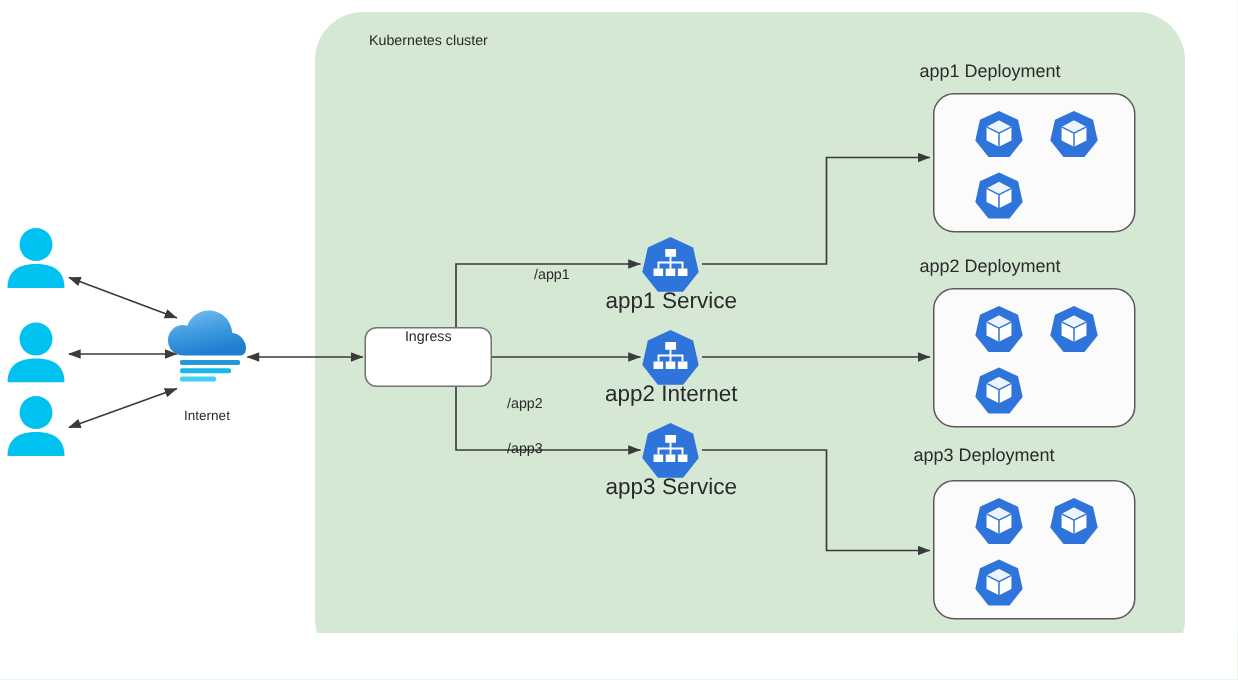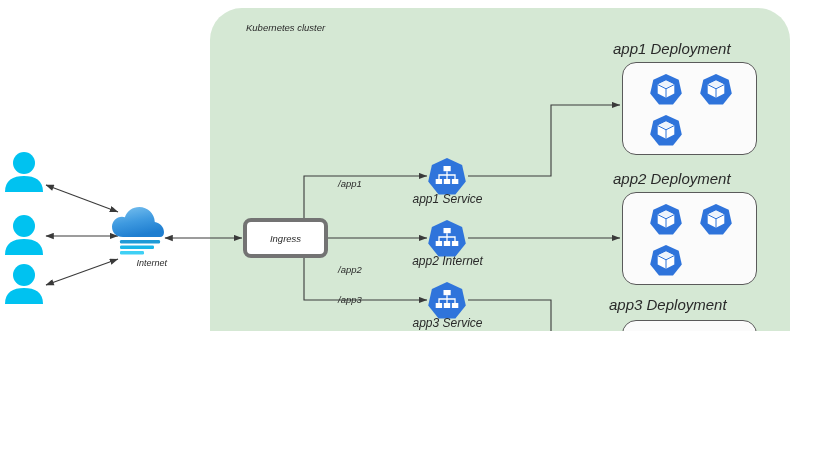--- a/index.html
+++ b/index.html
@@ -7,24 +7,23 @@
     margin: 0;
     padding: 0;
     background: #ffffff;
   }
   body {
     font-family: "Liberation Sans", sans-serif;
   }
   #canvas {
     position: relative;
     width: 825px;
-    height: 331px;
+    height: 422px;
     background: #ffffff;
     overflow: hidden;
-    font-style: italic;
   }
   #wires {
     position: absolute;
     left: 0;
     top: 0;
     width: 825px;
     height: 453px;
     pointer-events: none;
   }
   .cluster-box {
@@ -44,54 +43,53 @@
     color: #2a2a2a;
     white-space: nowrap;
   }
   .ingress-box {
     position: absolute;
     left: 243px;
     top: 218px;
     width: 85px;
     height: 40px;
     background: #ffffff;
-    border: 4px solid #737373;
+    border: 1px solid #737373;
     border-radius: 8px;
     box-sizing: border-box;
     display: flex;
-    align-items: center;
     justify-content: center;
   }
   .ingress-label {
     font-size: 9.5px;
     color: #2a2a2a;
   }
   .deployment-box {
     position: absolute;
     width: 135px;
     height: 93px;
     background: #fbfbfb;
     border: 1px solid #5a5a5a;
     border-radius: 14px;
     box-sizing: border-box;
   }
   .deployment-label {
     position: absolute;
-    font-size: 15px;
+    font-size: 12px;
     color: #2a2a2a;
     white-space: nowrap;
   }
   .service-node {
     position: absolute;
     width: 38px;
     height: 38px;
   }
   .service-label {
     position: absolute;
-    font-size: 12px;
+    font-size: 15px;
     color: #2a2a2a;
     white-space: nowrap;
     text-align: center;
   }
   .pod-icon {
     position: absolute;
     width: 32px;
     height: 32px;
   }
   .user-icon {
@@ -102,23 +100,23 @@
   .cloud-icon {
     position: absolute;
     left: 109px;
     top: 204px;
     width: 58px;
     height: 54px;
   }
   .internet-label {
     position: absolute;
     left: 109px;
-    top: 258px;
+    top: 272px;
     width: 58px;
-    text-align: right;
+    text-align: center;
     font-size: 9px;
     color: #2a2a2a;
   }
   .path-label {
     position: absolute;
     font-size: 9.5px;
     color: #2a2a2a;
     white-space: nowrap;
   }
 </style>
@@ -194,21 +192,21 @@
       <rect x="11" y="41.5" width="34" height="3.4" rx="1.2" fill="#19b6e8"></rect>
       <rect x="11" y="47" width="24" height="3.4" rx="1.2" fill="#3fd0f5"></rect>
     </svg>
   </div>
   <div class="internet-label">Internet</div>
 
   <div class="ingress-box">
     <span class="ingress-label">Ingress</span>
   </div>
 
-  <div class="path-label" style="left:338px; top:178px;">/app1</div>
+  <div class="path-label" style="left:356px; top:178px;">/app1</div>
   <div class="path-label" style="left:338px; top:240px;margin-top:24px;">/app2</div>
   <div class="path-label" style="left:338px; top:294px;">/app3</div>
 
   <div class="service-node" style="left:428px; top:157px;">
     <svg viewBox="0 0 38 38" width="38" height="38">
       <polygon points="19,1 34.1,8 37.8,24.4 27.4,37.5 10.6,37.5 0.2,24.4 3.9,8" fill="#2f74db"></polygon>
       <rect x="15.5" y="9" width="7.2" height="5.2" fill="#ffffff"></rect>
       <path d="M19,14.2 L19,18 M19,18 L11,18 L11,22 M19,18 L27,18 L27,22 M19,18 L19,22" stroke="#ffffff" stroke-width="1.3" fill="none"></path>
       <rect x="7.7" y="22" width="6.4" height="5" fill="#ffffff"></rect>
       <rect x="15.8" y="22" width="6.4" height="5" fill="#ffffff"></rect>

